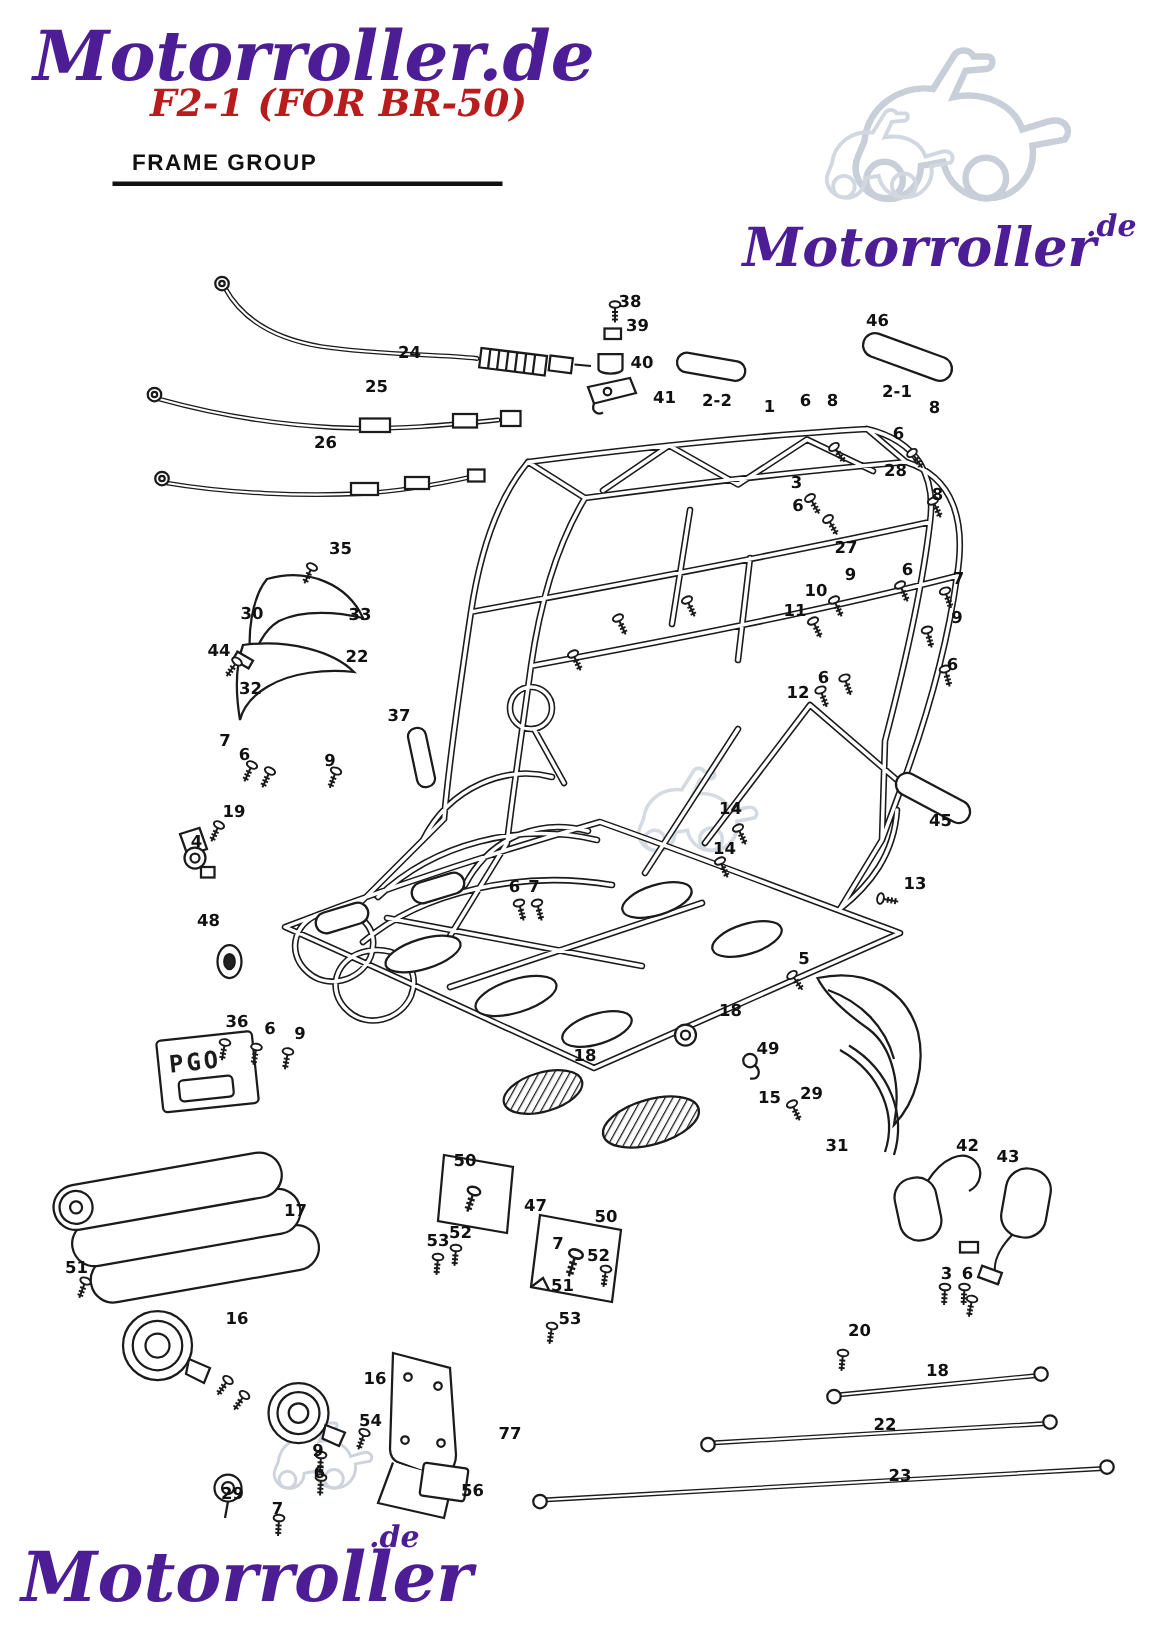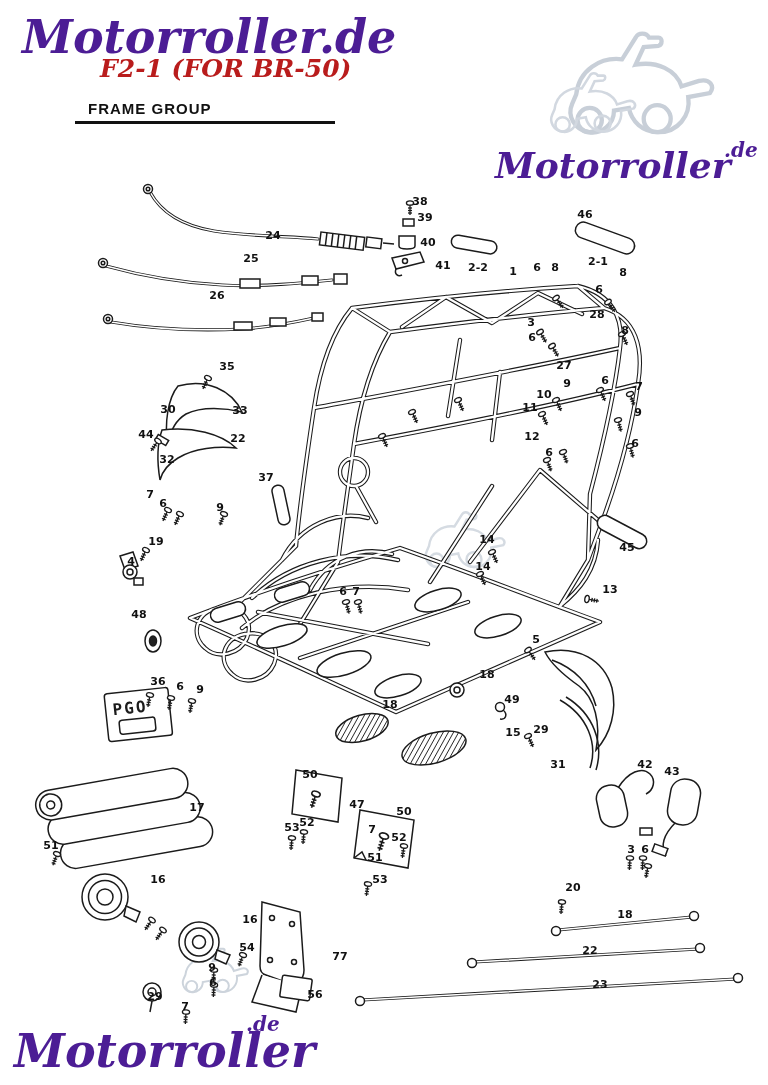--- a/index.html
+++ b/index.html
@@ -304,21 +304,21 @@
     <span class="part-label" style="left: 567px; top: 383px;">9</span>
     <span class="part-label" style="left: 605px; top: 380px;">6</span>
     <span class="part-label" style="left: 544px; top: 394px;">10</span>
     <span class="part-label" style="left: 639px; top: 386px;">7</span>
     <span class="part-label" style="left: 168px; top: 409px;">30</span>
     <span class="part-label" style="left: 240px; top: 410px;">33</span>
     <span class="part-label" style="left: 530px; top: 407px;">11</span>
     <span class="part-label" style="left: 638px; top: 412px;">9</span>
     <span class="part-label" style="left: 146px; top: 434px;">44</span>
     <span class="part-label" style="left: 238px; top: 438px;">22</span>
-    <span class="part-label" style="left: 532px; top: 436px;">12</span>
+    <span class="part-label" style="left: 532px; top: 462px;">12</span>
     <span class="part-label" style="left: 549px; top: 452px;">6</span>
     <span class="part-label" style="left: 635px; top: 443px;">6</span>
     <span class="part-label" style="left: 167px; top: 459px;">32</span>
     <span class="part-label" style="left: 266px; top: 477px;">37</span>
     <span class="part-label" style="left: 150px; top: 494px;">7</span>
     <span class="part-label" style="left: 163px; top: 503px;">6</span>
     <span class="part-label" style="left: 220px; top: 507px;">9</span>
     <span class="part-label" style="left: 156px; top: 541px;">19</span>
     <span class="part-label" style="left: 487px; top: 539px;">14</span>
     <span class="part-label" style="left: 627px; top: 547px;">45</span>

